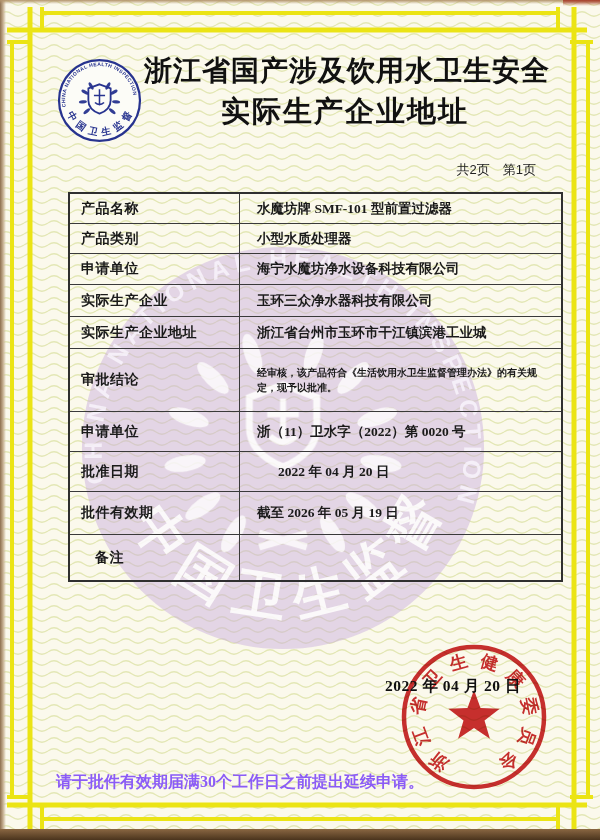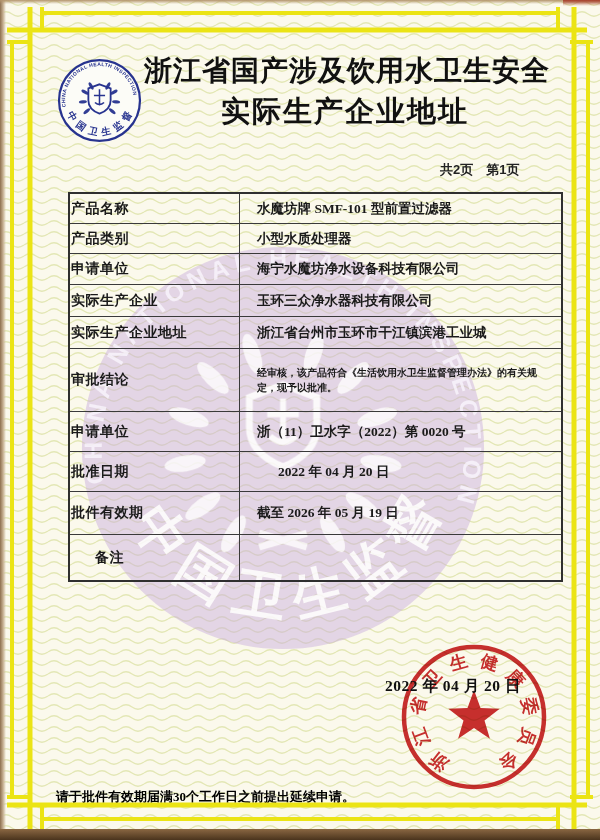--- a/index.html
+++ b/index.html
@@ -10,37 +10,37 @@
     color:#1a1a1a;
   }
   .layer{position:absolute;left:0;top:0;width:600px;height:840px;pointer-events:none;}
   
   .title1{position:absolute;left:82px;top:52px;width:530px;text-align:center;
     font-family:"Liberation Sans",sans-serif;font-weight:800;font-size:28px;
     letter-spacing:1px;color:#111;}
   .title2{position:absolute;left:90px;top:92px;width:510px;text-align:center;
     font-family:"Liberation Sans",sans-serif;font-weight:800;font-size:29px;
     letter-spacing:2px;color:#111;}
-  .pageinfo{position:absolute;top:161px;left:440px;width:96px;
-    font-family:"Liberation Sans",sans-serif;font-weight:700;font-size:13px;color:#222;}
+  .pageinfo{position:absolute;top:161px;left:440px;width:96px;text-align:right;
+    font-family:"Liberation Sans",sans-serif;font-weight:400;font-size:13px;color:#222;}
   
   .cert-table{position:absolute;left:68px;top:192px;width:495px;
     border:2px solid #2f2f2f;box-sizing:border-box;background:transparent;}
   .trow{display:flex;box-sizing:border-box;border-bottom:1.5px solid #3a3a3a;}
   .trow:last-child{border-bottom:none;gap:48px;}
   .tlabel{width:170px;box-sizing:border-box;border-right:1.5px solid #3a3a3a;
-    display:flex;align-items:center;padding-left:1px;
+    display:flex;align-items:center;padding-left:11px;
     font-size:14px;font-weight:700;letter-spacing:.5px;}
   .tvalue{flex:1;display:flex;align-items:center;padding-left:17px;padding-right:24px;
     font-size:13.5px;font-weight:700;}
   .tvalue.small{font-size:10px;line-height:1.55;}
   .tvalue.indent{padding-left:38px;}
   .tlabel.remark-pad{padding-left:25px;}
   
-  .footer-note{position:absolute;left:56px;top:772px;font-size:13px;font-weight:700;color:#000000;margin-top:16px;}
+  .footer-note{position:absolute;left:56px;top:772px;font-size:16px;font-weight:700;color:#8b5cf6;}
   
   .blue-seal{position:absolute;left:57px;top:58px;}
   .red-seal{position:absolute;left:398px;top:641px;opacity:.92;mix-blend-mode:multiply;}
   .seal-date{position:absolute;left:385px;top:676px;width:170px;font-size:15.5px;
     font-weight:700;color:#101010;letter-spacing:.5px;z-index:6;}
   
   .edge-left{position:absolute;left:0;top:0;width:6px;height:840px;z-index:8;
     background:linear-gradient(90deg,#8d6f4e,#c9b497 55%,rgba(201,180,151,0));}
   .edge-top{position:absolute;left:0;top:0;width:600px;height:4px;z-index:8;
     background:linear-gradient(180deg,#b3946c,rgba(179,148,108,0));}

